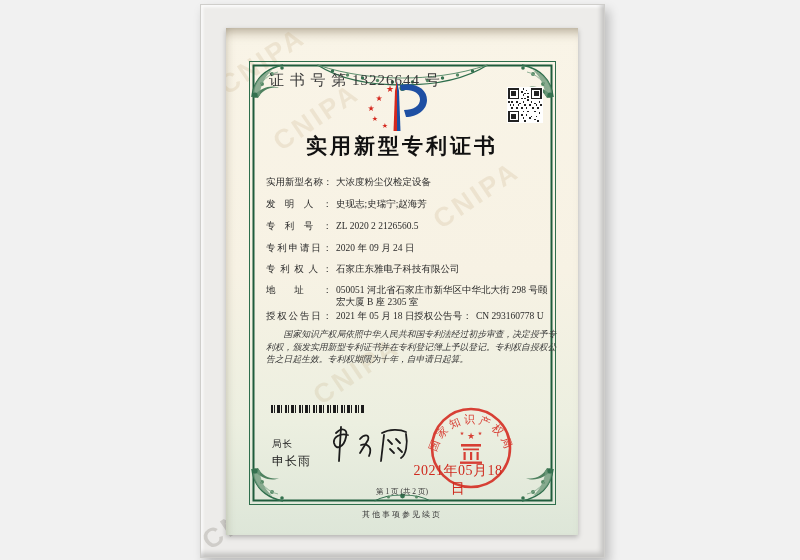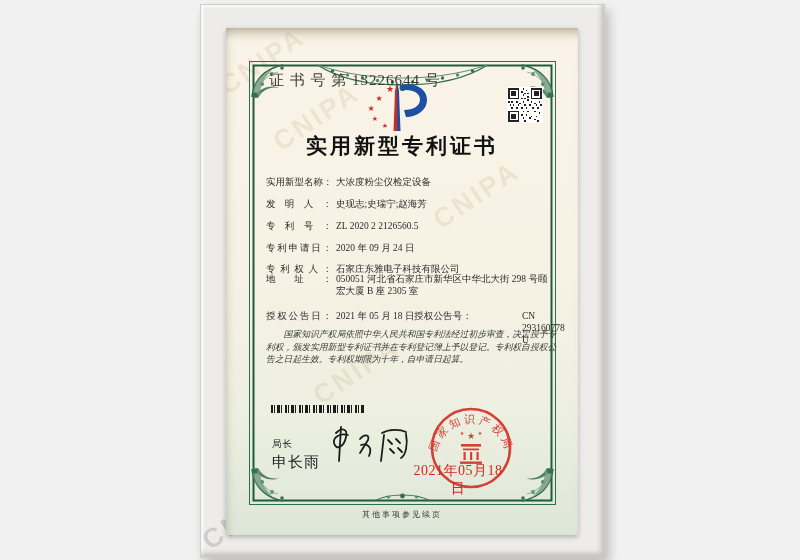--- a/index.html
+++ b/index.html
@@ -41,33 +41,33 @@
   .logo{position:absolute;left:138px;top:50px;}
   .qr{position:absolute;left:281px;top:59px;width:34px;height:34px;background:#fff;padding:1px;}
   .title{
     position:absolute;left:0;width:352px;top:104px;text-align:center;
     font-size:21px;font-weight:bold;color:#111;letter-spacing:3px;
   }
   
   .frow{position:absolute;left:40px;display:flex;align-items:flex-start;font-size:9.5px;color:#2b2b2b;line-height:12px;}
   .flabel{flex:0 0 66px;display:inline-block;width:66px;text-align:justify;text-align-last:justify;white-space:nowrap;}
   .fvalue{margin-left:4px;max-width:220px;}
-  .grant2{position:absolute;left:148px;top:0;display:flex;gap:46px;}
+  .grant2{position:absolute;left:148px;top:0;display:flex;}
   .grant2 .flabel{flex:0 0 58px;width:58px;}
   
   .paras{position:absolute;left:40px;top:300px;width:292px;font-size:8.8px;line-height:12.6px;color:#3a3a3a;font-style:italic;}
   .paras p{margin:0;text-indent:2em;}
   
   .barcode{
     position:absolute;left:45px;top:377px;width:93px;height:8px;
     background:
       repeating-linear-gradient(90deg,#1c1c1c 0 2px,transparent 2px 3px,#1c1c1c 3px 4px,transparent 4px 6px,#1c1c1c 6px 9px,transparent 9px 10px,#1c1c1c 10px 11px,transparent 11px 14px);
   }
   .signer-title{position:absolute;left:46px;top:410px;font-size:9.5px;color:#222;letter-spacing:1px;}
-  .signer-name{position:absolute;left:46px;top:425px;font-size:15px;color:#222;letter-spacing:1px;}
+  .signer-name{position:absolute;left:46px;top:425px;font-size:12px;color:#222;letter-spacing:1px;}
   .signature{position:absolute;left:100px;top:395px;}
   .seal{position:absolute;left:201px;top:376px;}
   .seal-date{position:absolute;left:184px;top:434px;width:96px;text-align:center;font-size:14px;color:#cf2a1e;letter-spacing:.5px;}
   .page-footer{position:absolute;left:0;width:352px;top:459px;text-align:center;font-size:7.5px;color:#333;}
   .continuation{position:absolute;left:0;width:352px;top:481px;text-align:center;font-size:8px;color:#3a3a3a;letter-spacing:2px;}
 </style>
 </head>
 <body>
 
 <div class="frame">
@@ -217,21 +217,21 @@
       <span class="fvalue">ZL 2020 2 2126560.5</span>
     </div>
     <div class="frow" style="top:214px;">
       <span class="flabel">专利申请日：</span>
       <span class="fvalue">2020 年 09 月 24 日</span>
     </div>
     <div class="frow" style="top:235px;">
       <span class="flabel">专利权人：</span>
       <span class="fvalue">石家庄东雅电子科技有限公司</span>
     </div>
-    <div class="frow" style="top:245px;">
+    <div class="frow" style="top:256px;">
       <span class="flabel">地址：</span>
       <span class="fvalue" style="max-width:218px;">050051 河北省石家庄市新华区中华北大街 298 号颐宏大厦 B 座 2305 室</span>
     </div>
     <div class="frow" style="top:282px;width:292px;">
       <span class="flabel">授权公告日：</span>
       <span class="fvalue">2021 年 05 月 18 日</span>
       <span class="grant2">
         <span class="flabel">授权公告号：</span>
         <span class="fvalue">CN 293160778 U</span>
       </span>
@@ -275,17 +275,18 @@
           <rect x="36.5" y="48" width="2.2" height="8"></rect>
           <rect x="43" y="48" width="2.2" height="8"></rect>
           <rect x="49.5" y="48" width="2.2" height="8"></rect>
           <rect x="33" y="57.5" width="22" height="2.4"></rect>
         </g>
       </g>
     </svg>
 
     <div class="seal-date">2021年05月18日</div>
 
+    <div class="page-footer">第 1 页 (共 2 页)</div>
 
     <div class="continuation">其他事项参见续页</div>
 
   </div>
 </div>
 
 </body></html>

